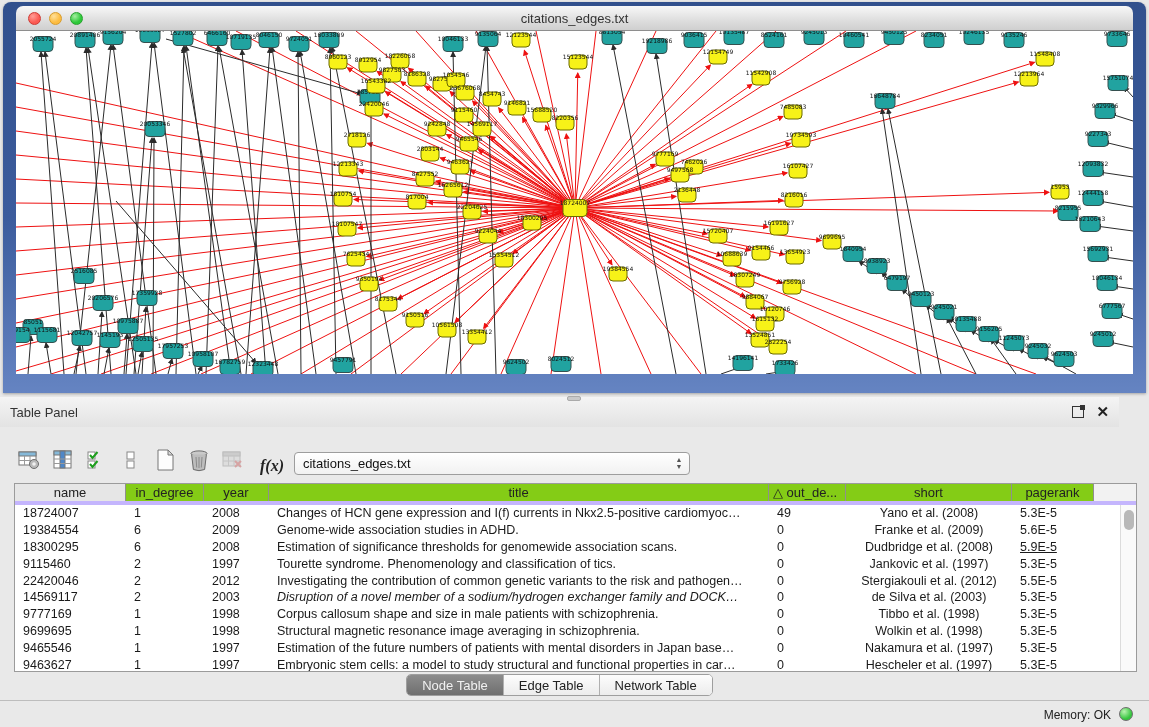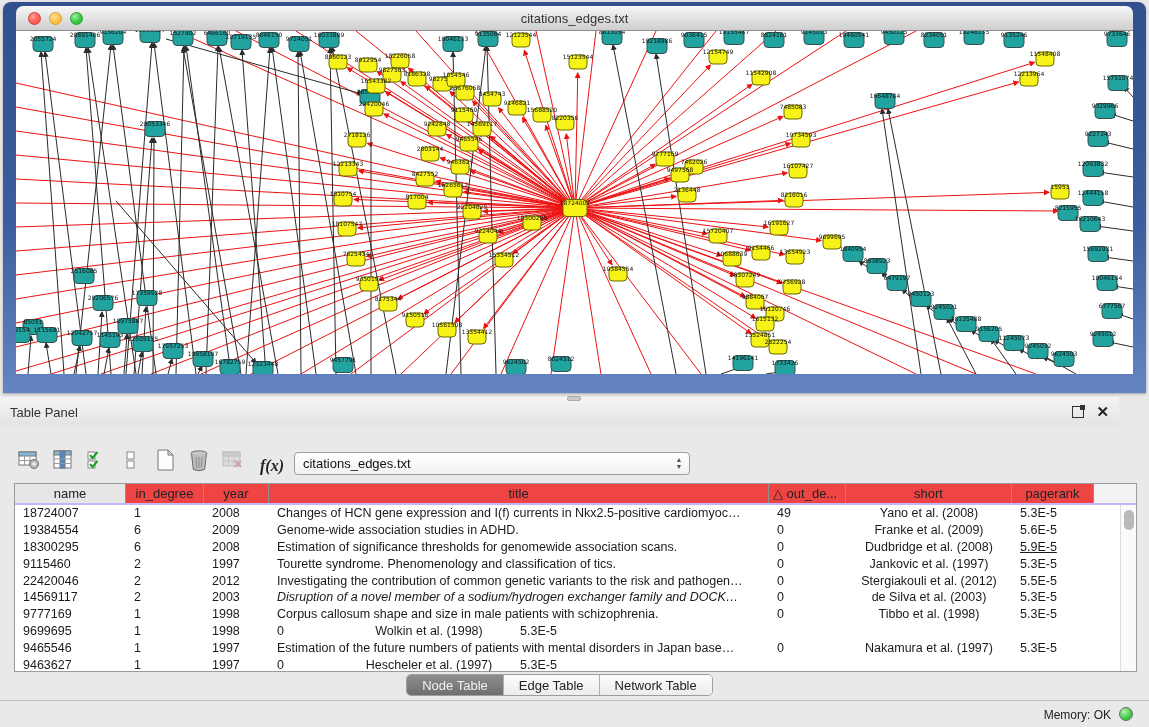--- a/index.html
+++ b/index.html
@@ -50,23 +50,23 @@
     font-size:16px; color:#222; margin:0 10px 0 8px; }
   .combo { position:relative; width:396px; height:23px; background:linear-gradient(#ffffff,#f1f1f1);
     border:1px solid #9d9d9d; border-radius:4px; display:flex; align-items:center; }
   .combo-text { font-size:13px; color:#111; margin-left:8px; flex:1; }
   .combo-arrows { width:16px; display:flex; flex-direction:column; align-items:center;
     gap:1px; margin-right:2px; }
   .combo-arrows span { font-size:7px; line-height:6px; color:#555; }
 
   .grid { position:absolute; left:14px; top:86px; width:1123px; height:189px;
     border:1px solid #9b9b9b; background:#fff; display:flex; flex-direction:column; }
-  .grid-head { display:flex; height:21px; border-bottom:2px solid #c4b5fd; flex:none;justify-content:center; }
+  .grid-head { display:flex; height:21px; border-bottom:4px solid #c4b5fd; flex:none;justify-content:center; }
   .th { font-size:13px; color:#222; display:flex; align-items:center; justify-content:center;
-    background:#ef4444; border-right:1px solid #8f8f8f; overflow:hidden; white-space:nowrap; }
+    background:#84cc16; border-right:1px solid #8f8f8f; overflow:hidden; white-space:nowrap; }
   .th.gray { background:#e6e6e6; }
   .th.left { justify-content:flex-start; padding-left:4px; }
   .th.filler { background:#f2f2f2; border-right:none; }
   .grid-body { flex:1; display:flex; flex-direction:column; overflow:hidden; }
   .tr { display:flex; height:16.8px; flex:none; }
   .td { font-size:12.5px; color:#1a1a1a; white-space:nowrap; overflow:hidden;
     display:flex; align-items:center; padding-left:8px; }
   .td.center { justify-content:center; padding-left:0; }
   .vscroll { position:absolute; right:0; top:21px; bottom:0; width:16px;
     background:#fafafa; border-left:1px solid #dcdcdc; }
@@ -714,37 +714,39 @@
           <div class="td" style="width: 65px;">1998</div>
           <div class="td" style="width: 500px;">Corpus callosum shape and size in male patients with schizophrenia.</div>
           <div class="td" style="width: 77px;">0</div>
           <div class="td center" style="width: 166px;">Tibbo et al. (1998)</div>
           <div class="td" style="width: 82px;">5.3E-5</div>
         </div>
         <div class="tr">
           <div class="td" style="width: 111px;">9699695</div>
           <div class="td" style="width: 78px;">1</div>
           <div class="td" style="width: 65px;">1998</div>
+          <div class="td" style="width: 500px;">Structural magnetic resonance image averaging in schizophrenia.</div>
           <div class="td" style="width: 77px;">0</div>
           <div class="td center" style="width: 166px;">Wolkin et al. (1998)</div>
           <div class="td" style="width: 82px;">5.3E-5</div>
         </div>
         <div class="tr">
           <div class="td" style="width: 111px;">9465546</div>
           <div class="td" style="width: 78px;">1</div>
           <div class="td" style="width: 65px;">1997</div>
           <div class="td" style="width: 500px;">Estimation of the future numbers of patients with mental disorders in Japan base…</div>
           <div class="td" style="width: 77px;">0</div>
           <div class="td center" style="width: 166px;">Nakamura et al. (1997)</div>
           <div class="td" style="width: 82px;">5.3E-5</div>
         </div>
         <div class="tr">
           <div class="td" style="width: 111px;">9463627</div>
           <div class="td" style="width: 78px;">1</div>
           <div class="td" style="width: 65px;">1997</div>
+          <div class="td" style="width: 500px;">Embryonic stem cells: a model to study structural and functional properties in car…</div>
           <div class="td" style="width: 77px;">0</div>
           <div class="td center" style="width: 166px;">Hescheler et al. (1997)</div>
           <div class="td" style="width: 82px;">5.3E-5</div>
         </div>
       </div>
     <div class="vscroll">
       <div class="vthumb"></div>
     </div>
   </div>
 

